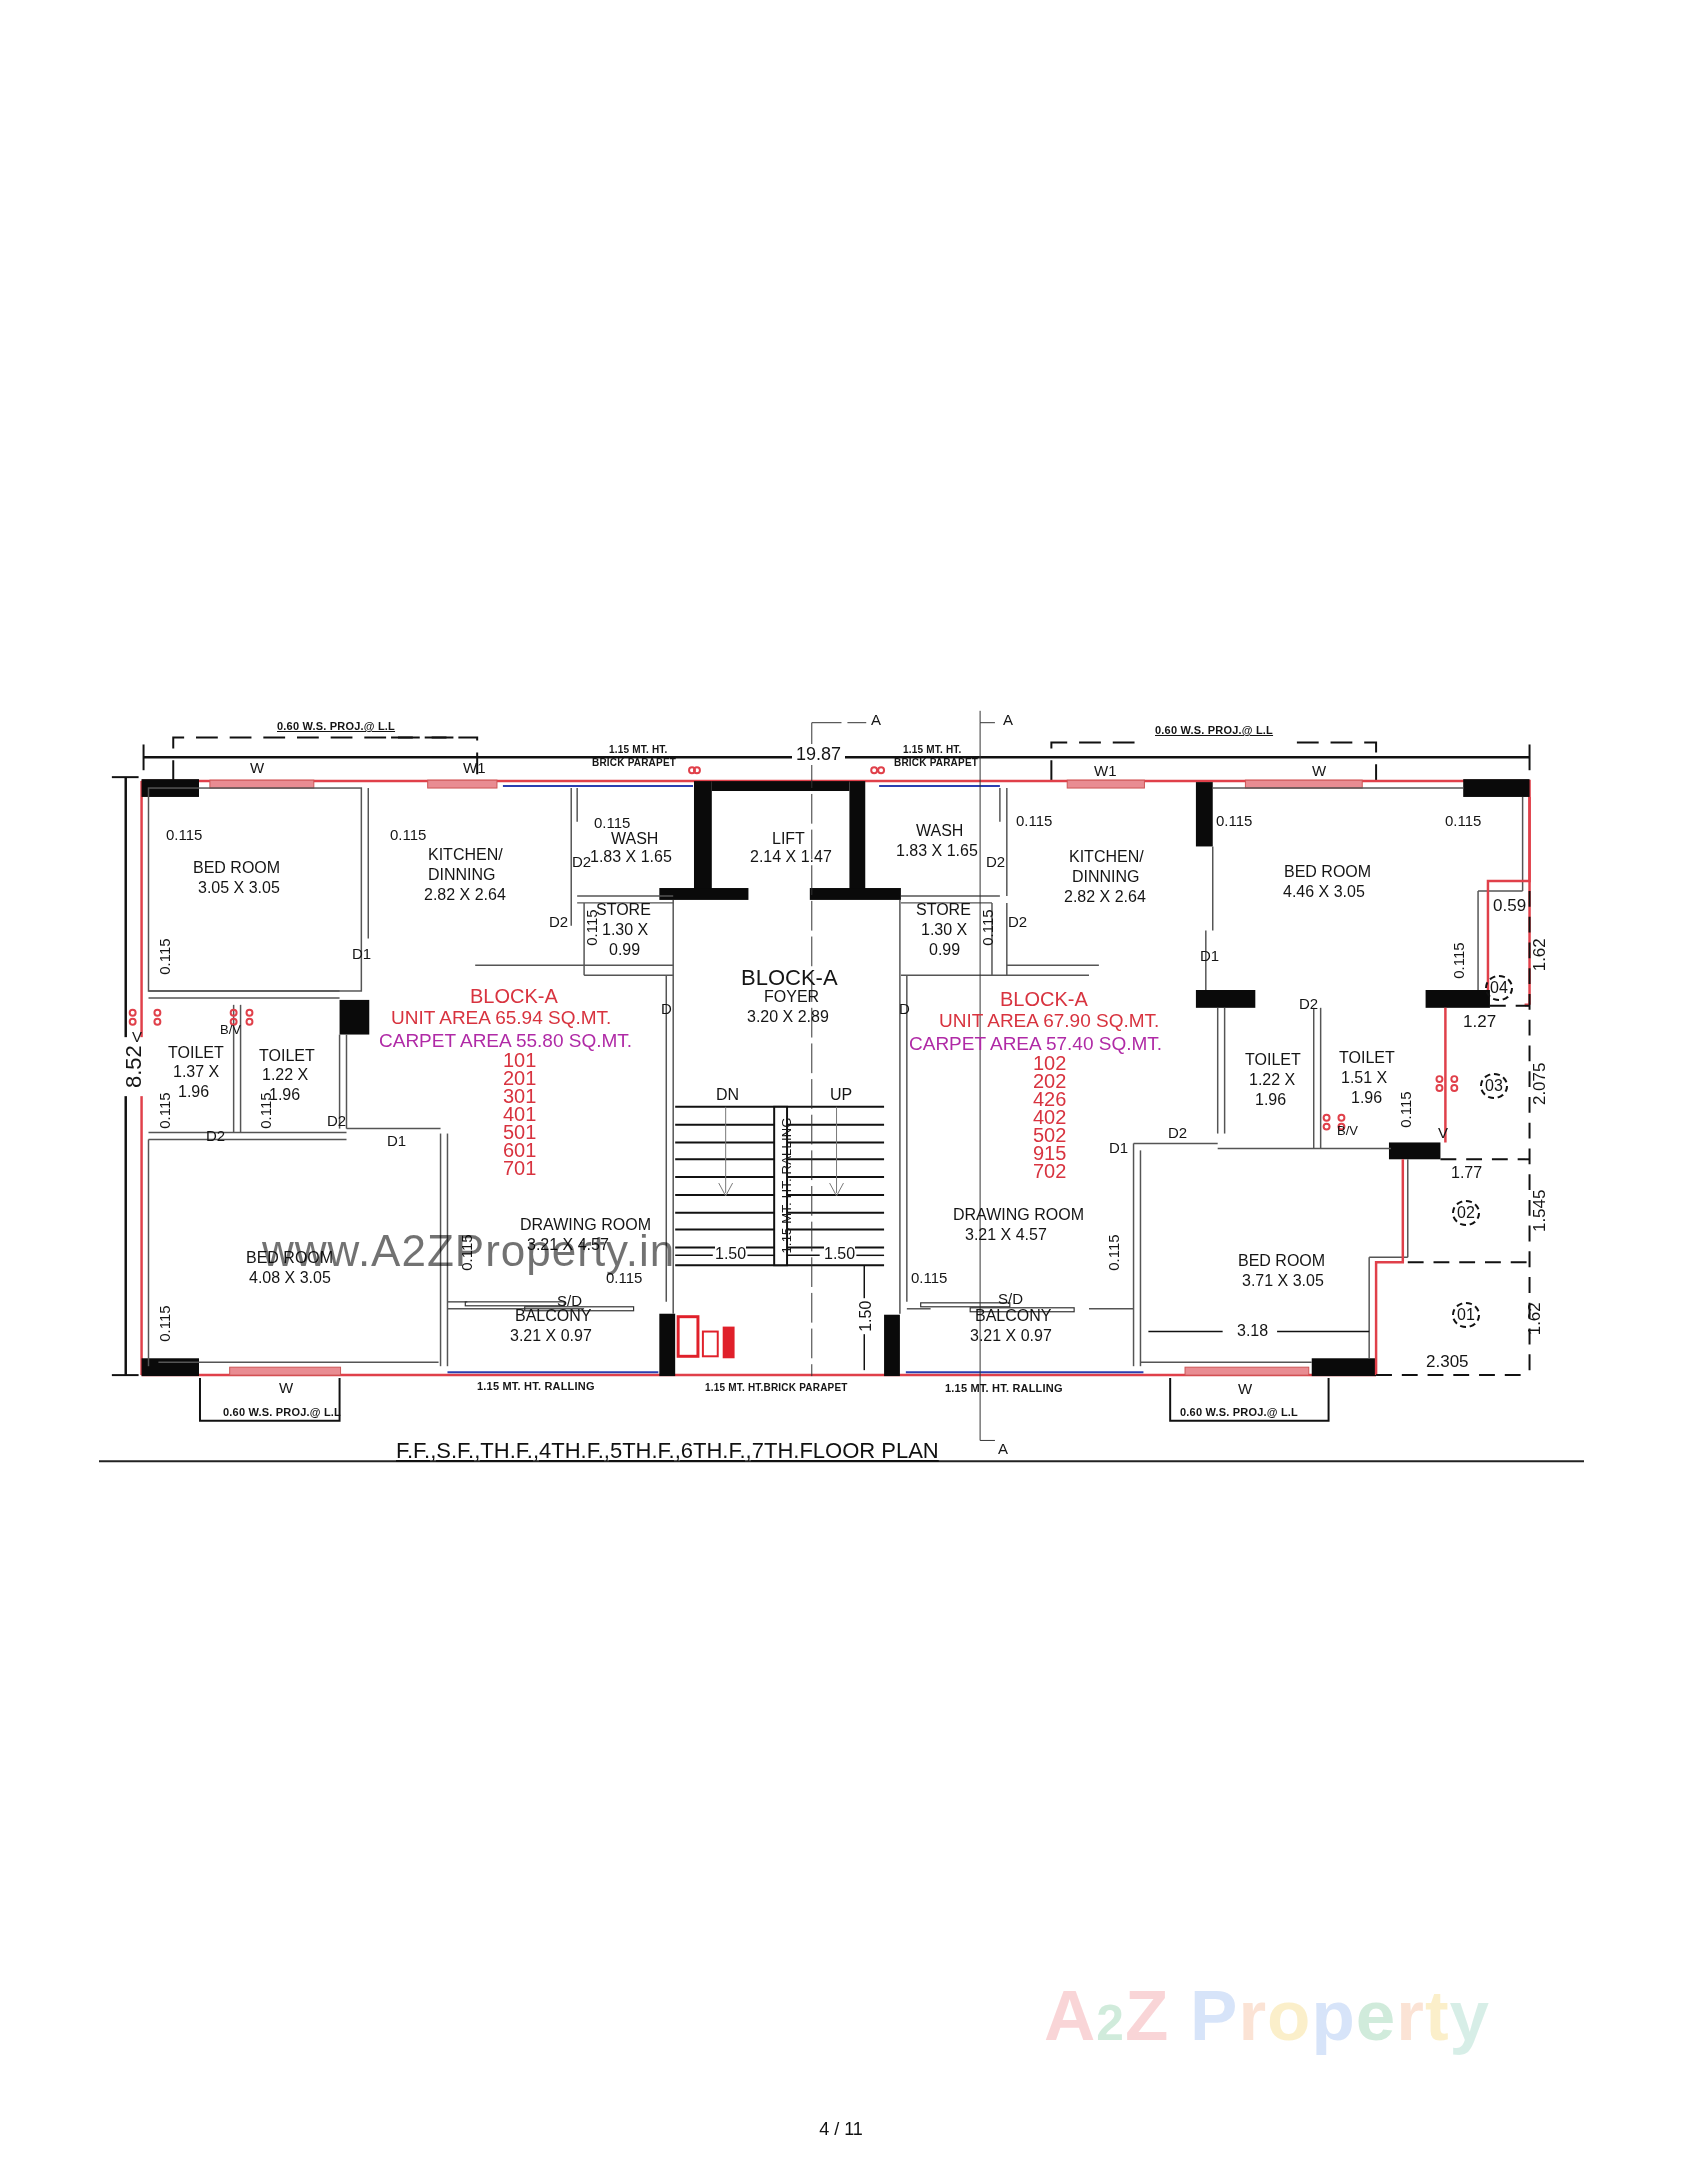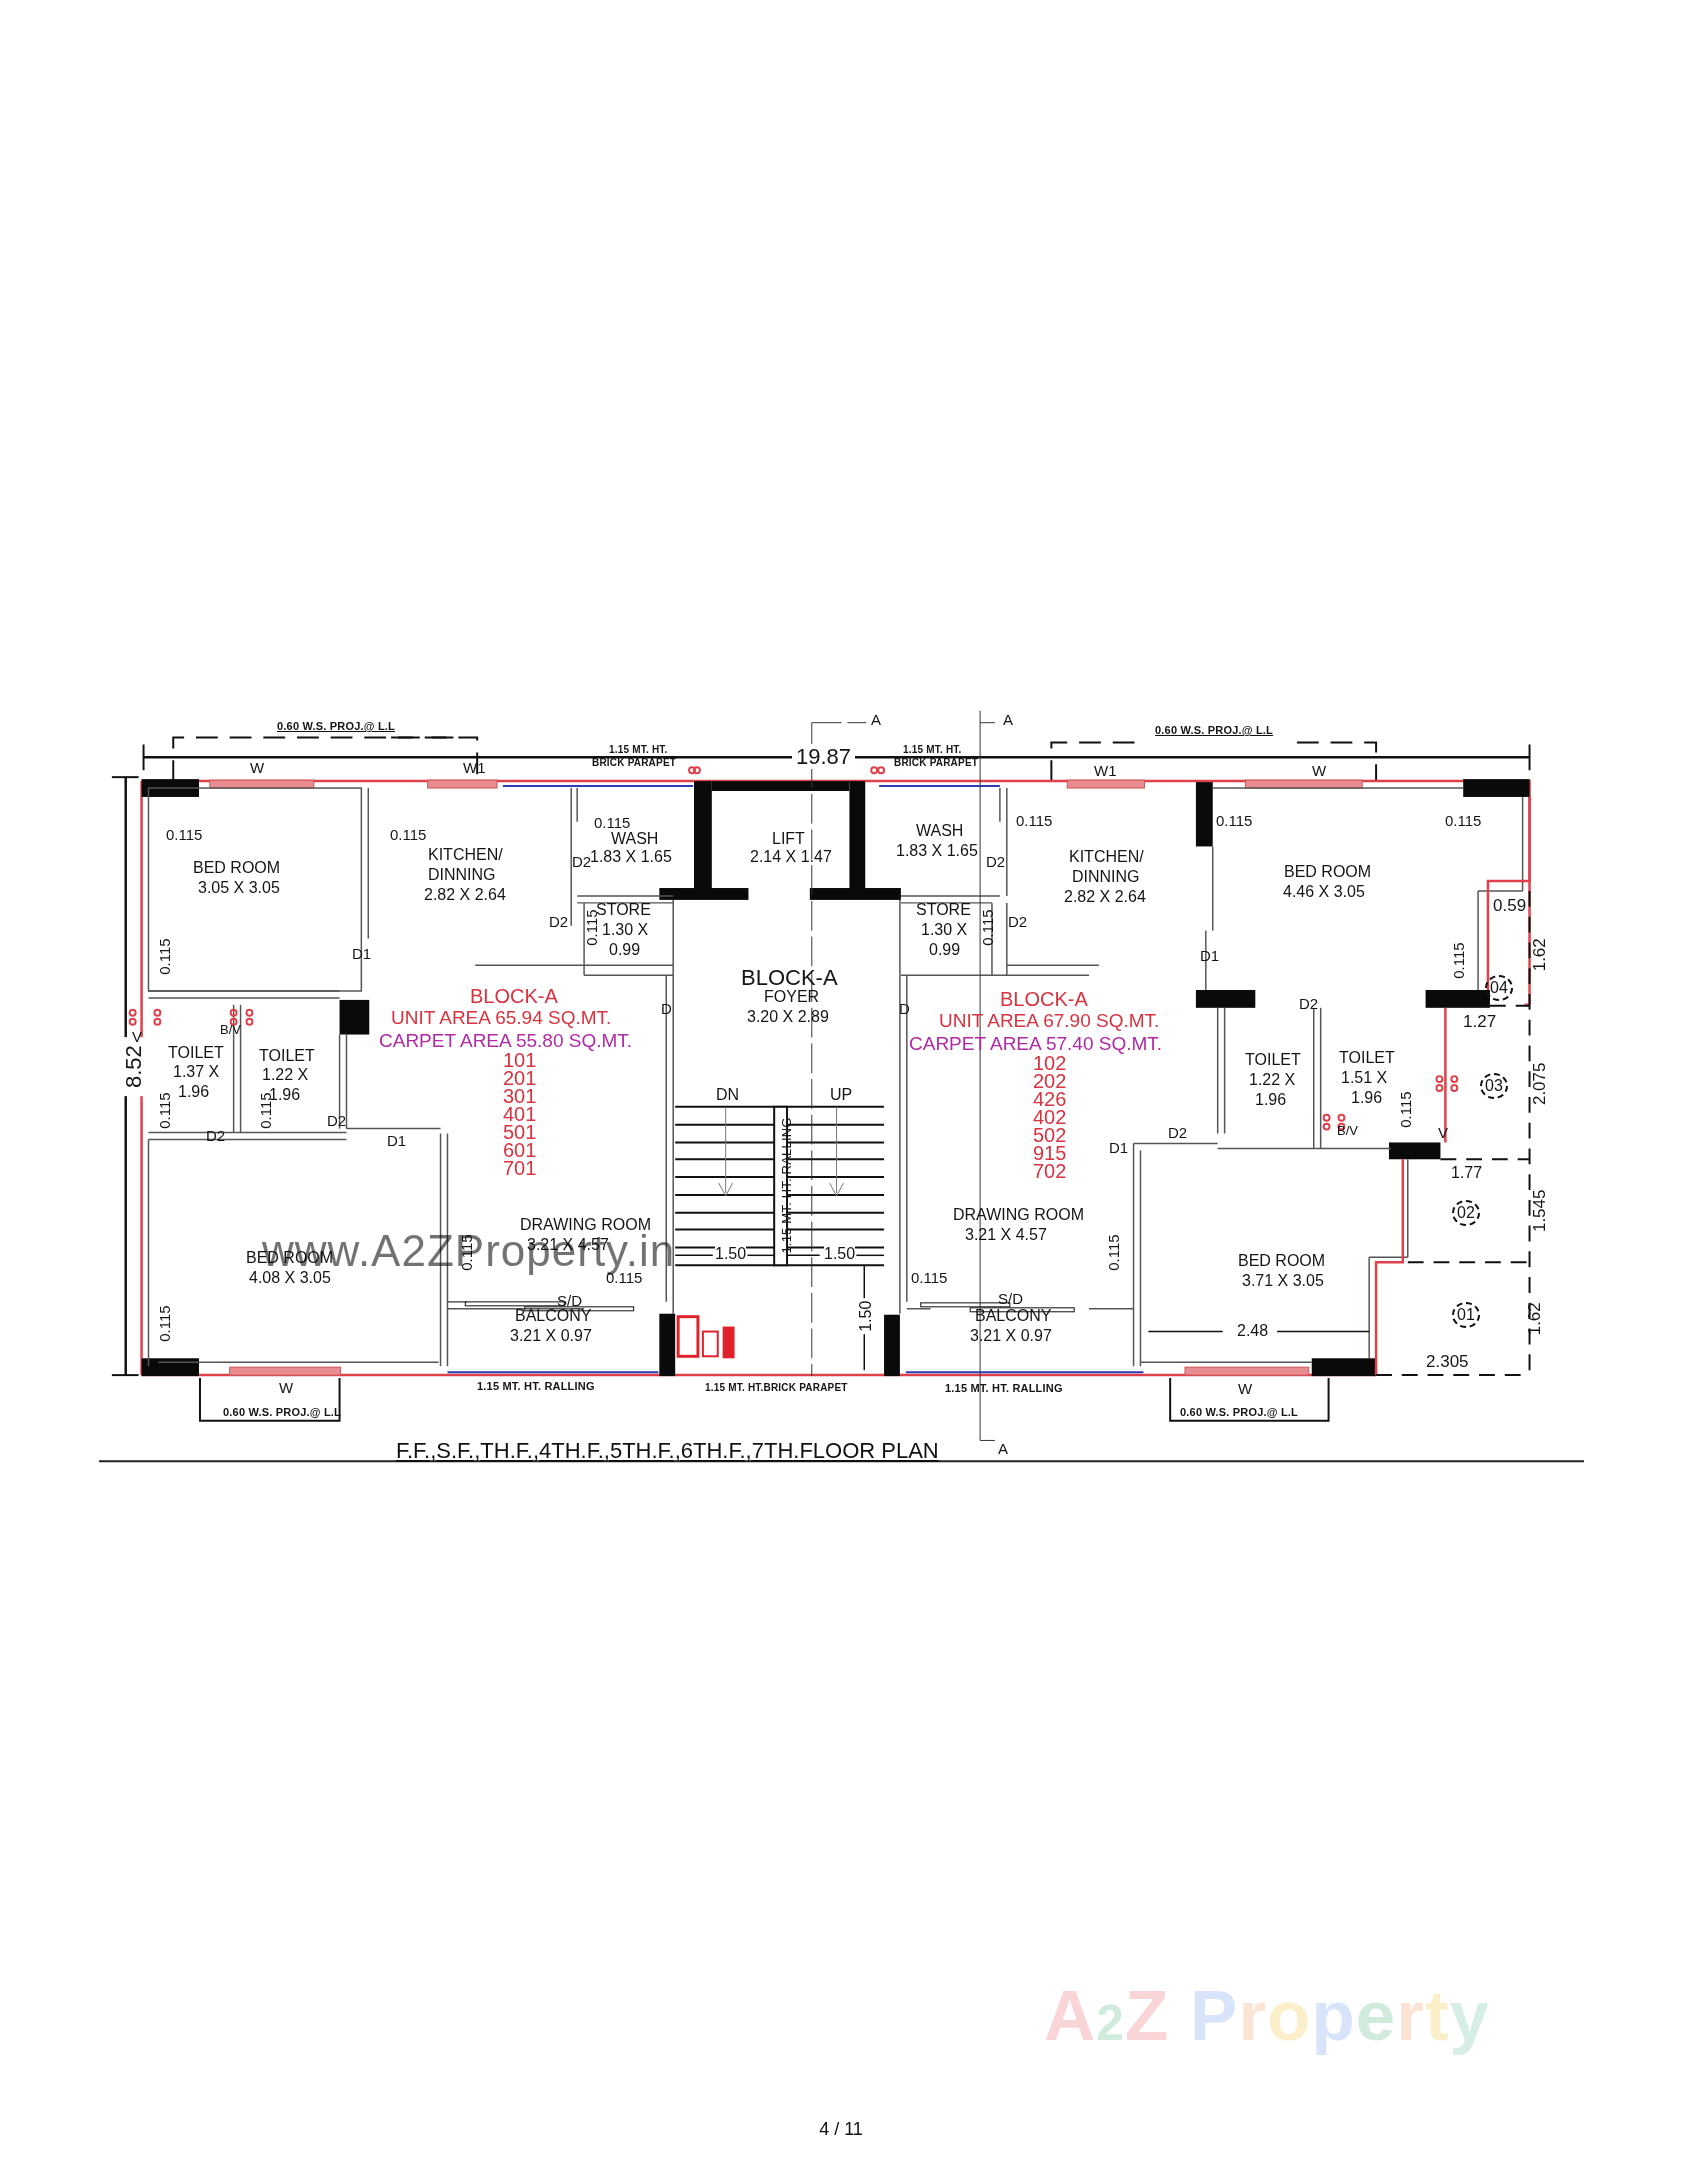--- a/index.html
+++ b/index.html
@@ -206,21 +206,21 @@
     <line x1="682" y1="1268" x2="720" y2="1268" stroke="#111" stroke-width="1.5"></line>
     <line x1="755" y1="1268" x2="782" y2="1268" stroke="#111" stroke-width="1.5"></line>
     <line x1="795" y1="1268" x2="828" y2="1268" stroke="#111" stroke-width="1.5"></line>
     <line x1="865" y1="1268" x2="893" y2="1268" stroke="#111" stroke-width="1.5"></line>
     <line x1="1160" y1="1345" x2="1235" y2="1345" stroke="#111" stroke-width="1.5"></line>
     <line x1="1290" y1="1345" x2="1383" y2="1345" stroke="#111" stroke-width="1.5"></line>
 
     <line x1="100" y1="1476" x2="1600" y2="1476" stroke="#222" stroke-width="2"></line>
   </svg>
 
-  <div class="lbl" style="left:792px;top:744px;font-size:22px;background:#fff;padding:0 4px;">19.87</div>
+  <div class="lbl" style="left:792px;top:744px;font-size:18px;background:#fff;padding:0 4px;">19.87</div>
   <div class="lbl vert" style="left:104px;top:1054px;font-size:22px;width:59px;background:#fff;">8.52</div>
   <div class="lbl" style="left:871px;top:711px;font-size:15px;">A</div>
   <div class="lbl" style="left:1003px;top:711px;font-size:15px;">A</div>
   <div class="lbl" style="left:998px;top:1440px;font-size:15px;">A</div>
 
   <div class="lbl tiny" style="left:277px;top:720px;text-decoration:underline;">0.60 W.S. PROJ.@ L.L</div>
   <div class="lbl tiny" style="left:1155px;top:724px;text-decoration:underline;">0.60 W.S. PROJ.@ L.L</div>
   <div class="lbl tiny" style="left:609px;top:744px;font-size:10px;">1.15 MT. HT.</div>
   <div class="lbl tiny" style="left:592px;top:757px;font-size:10px;">BRICK PARAPET</div>
   <div class="lbl tiny" style="left:903px;top:744px;font-size:10px;">1.15 MT. HT.</div>
@@ -302,21 +302,21 @@
   <div class="lbl room-dim" style="left:1255px;top:1091px;">1.96</div>
   <div class="lbl room-name" style="left:1339px;top:1049px;">TOILET</div>
   <div class="lbl room-dim" style="left:1341px;top:1069px;">1.51 X</div>
   <div class="lbl room-dim" style="left:1351px;top:1089px;">1.96</div>
   <div class="lbl room-name" style="left:953px;top:1206px;">DRAWING ROOM</div>
   <div class="lbl room-dim" style="left:965px;top:1226px;">3.21 X 4.57</div>
   <div class="lbl room-name" style="left:1238px;top:1252px;">BED ROOM</div>
   <div class="lbl room-dim" style="left:1242px;top:1272px;">3.71 X 3.05</div>
   <div class="lbl room-name" style="left:975px;top:1307px;">BALCONY</div>
   <div class="lbl room-dim" style="left:970px;top:1327px;">3.21 X 0.97</div>
-  <div class="lbl room-dim" style="left:1233px;top:1322px;background:#fff;padding:0 4px;">2.48</div>
+  <div class="lbl room-dim" style="left:1233px;top:1322px;background:#fff;padding:0 4px;">3.18</div>
 
   <div class="lbl red" style="left:1000px;top:988px;font-size:20px;">BLOCK-A</div>
   <div class="lbl red" style="left:939px;top:1010px;font-size:19px;">UNIT AREA  67.90 SQ.MT.</div>
   <div class="lbl magenta" style="left:909px;top:1033px;font-size:19px;">CARPET  AREA  57.40 SQ.MT.</div>
   <div class="lbl unitnums" style="left:1033px;top:1054px;">
     <div>102</div>
     <div>202</div>
     <div>426</div>
     <div>402</div>
     <div>502</div>

